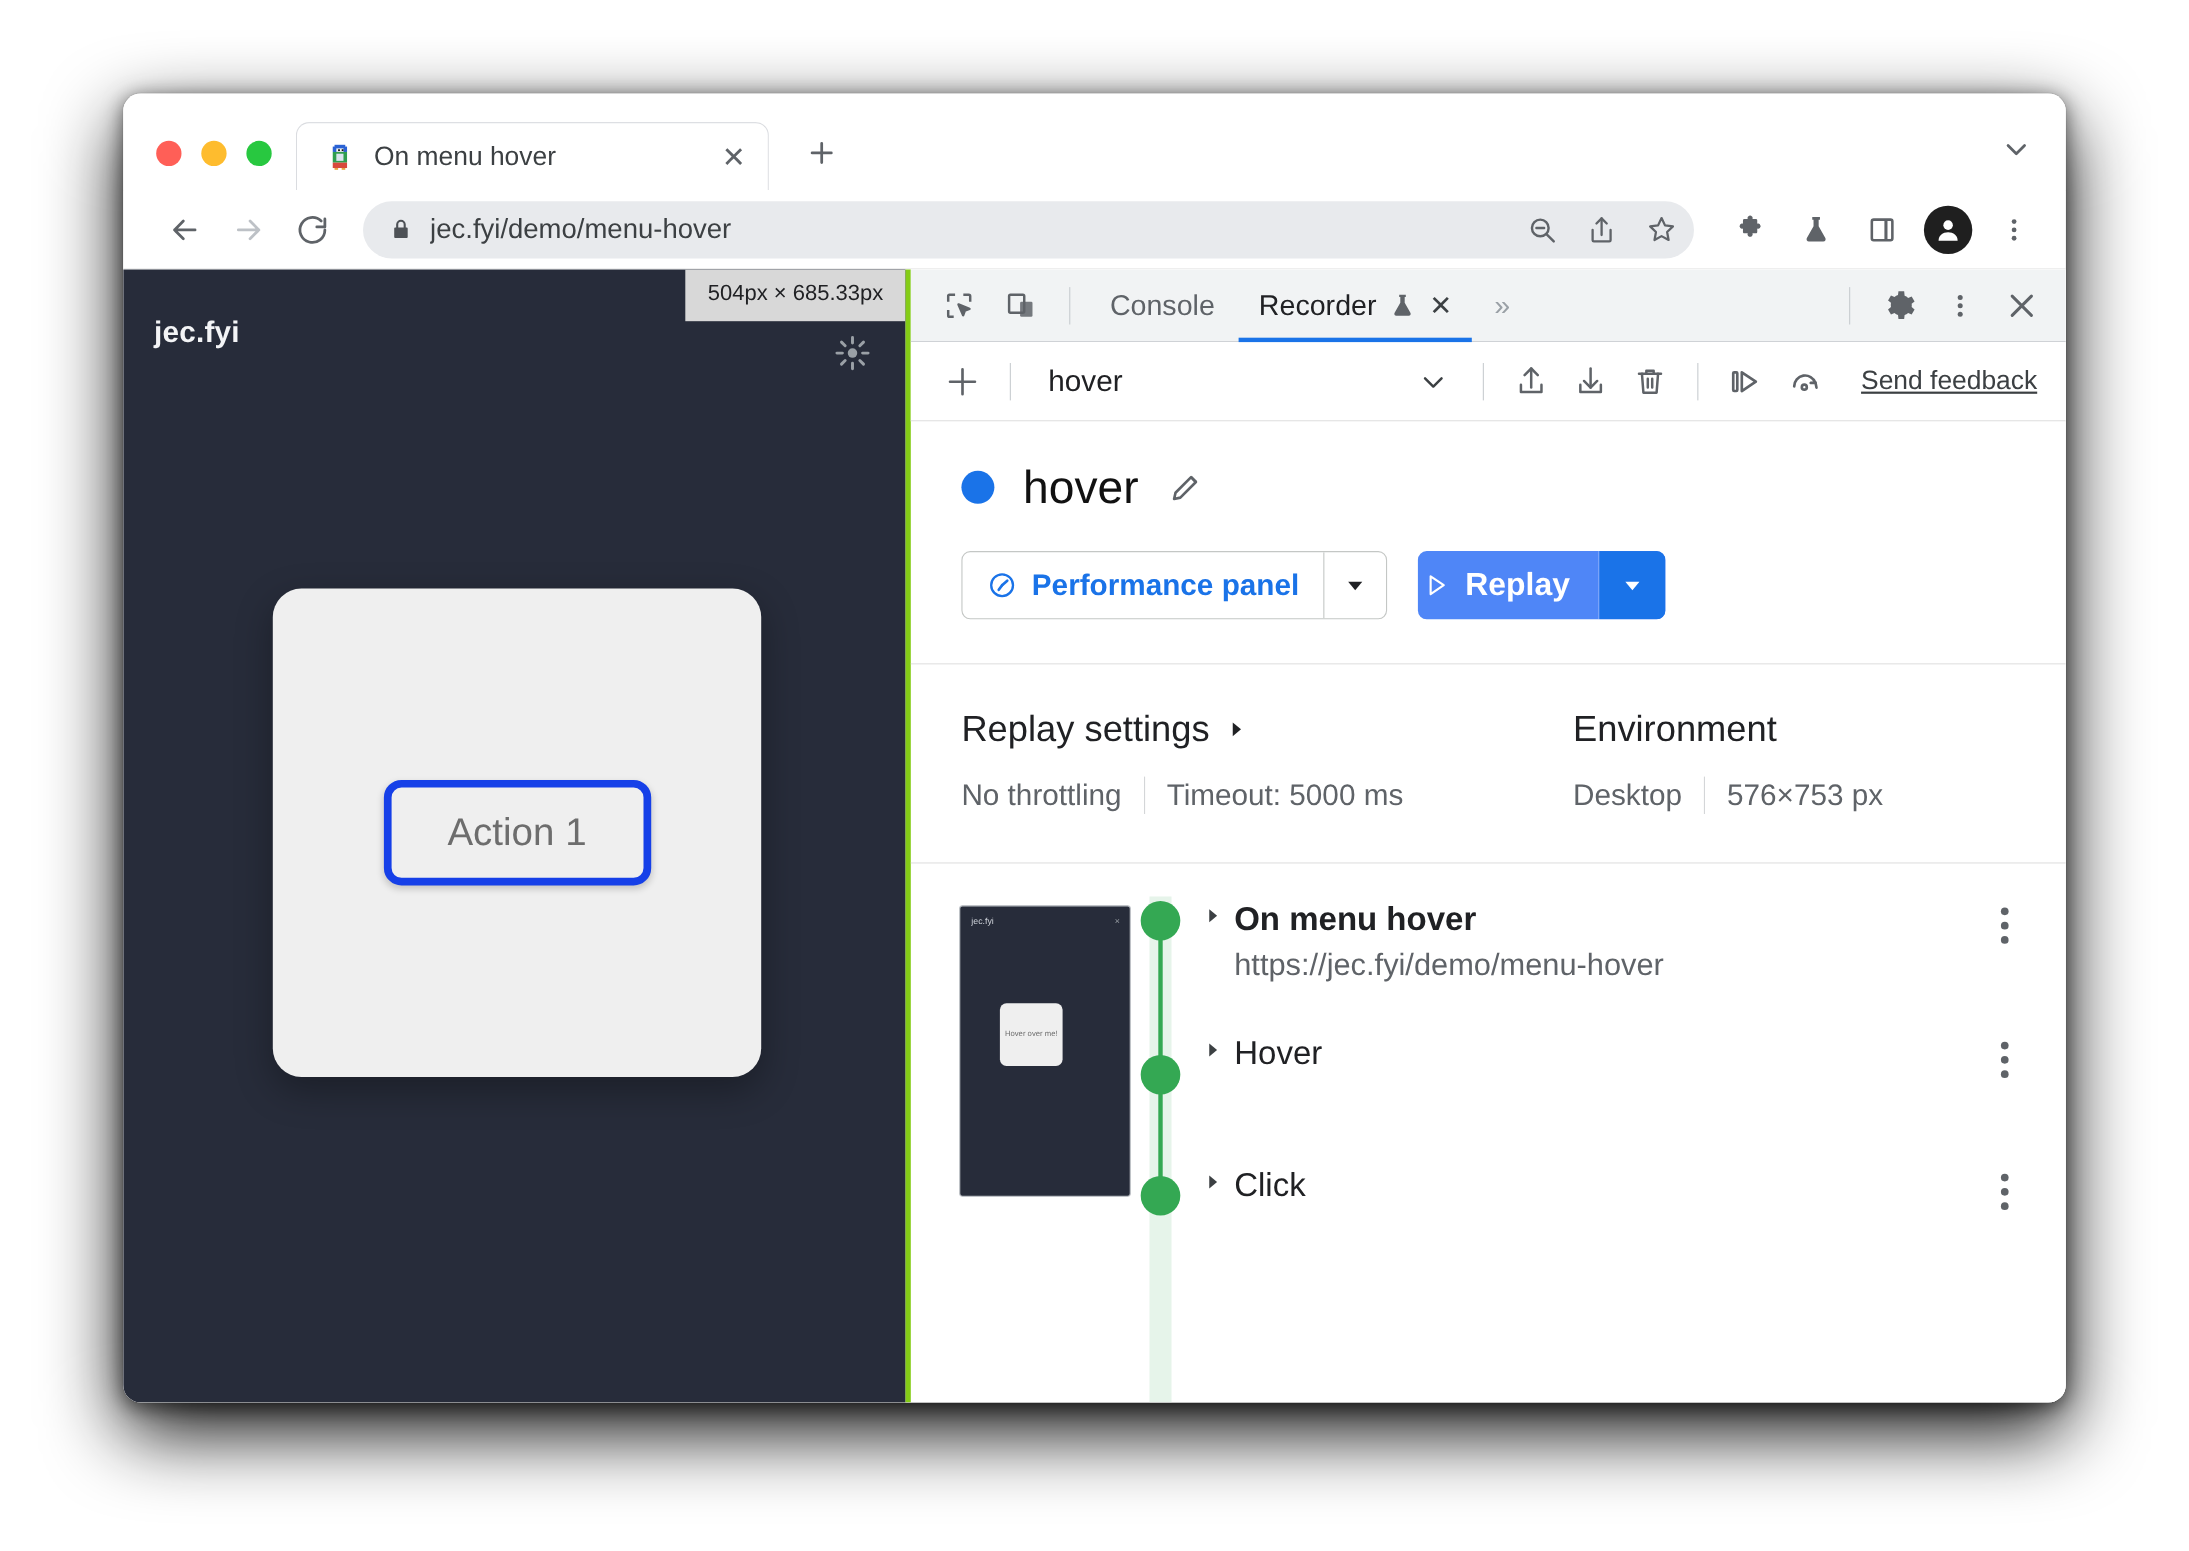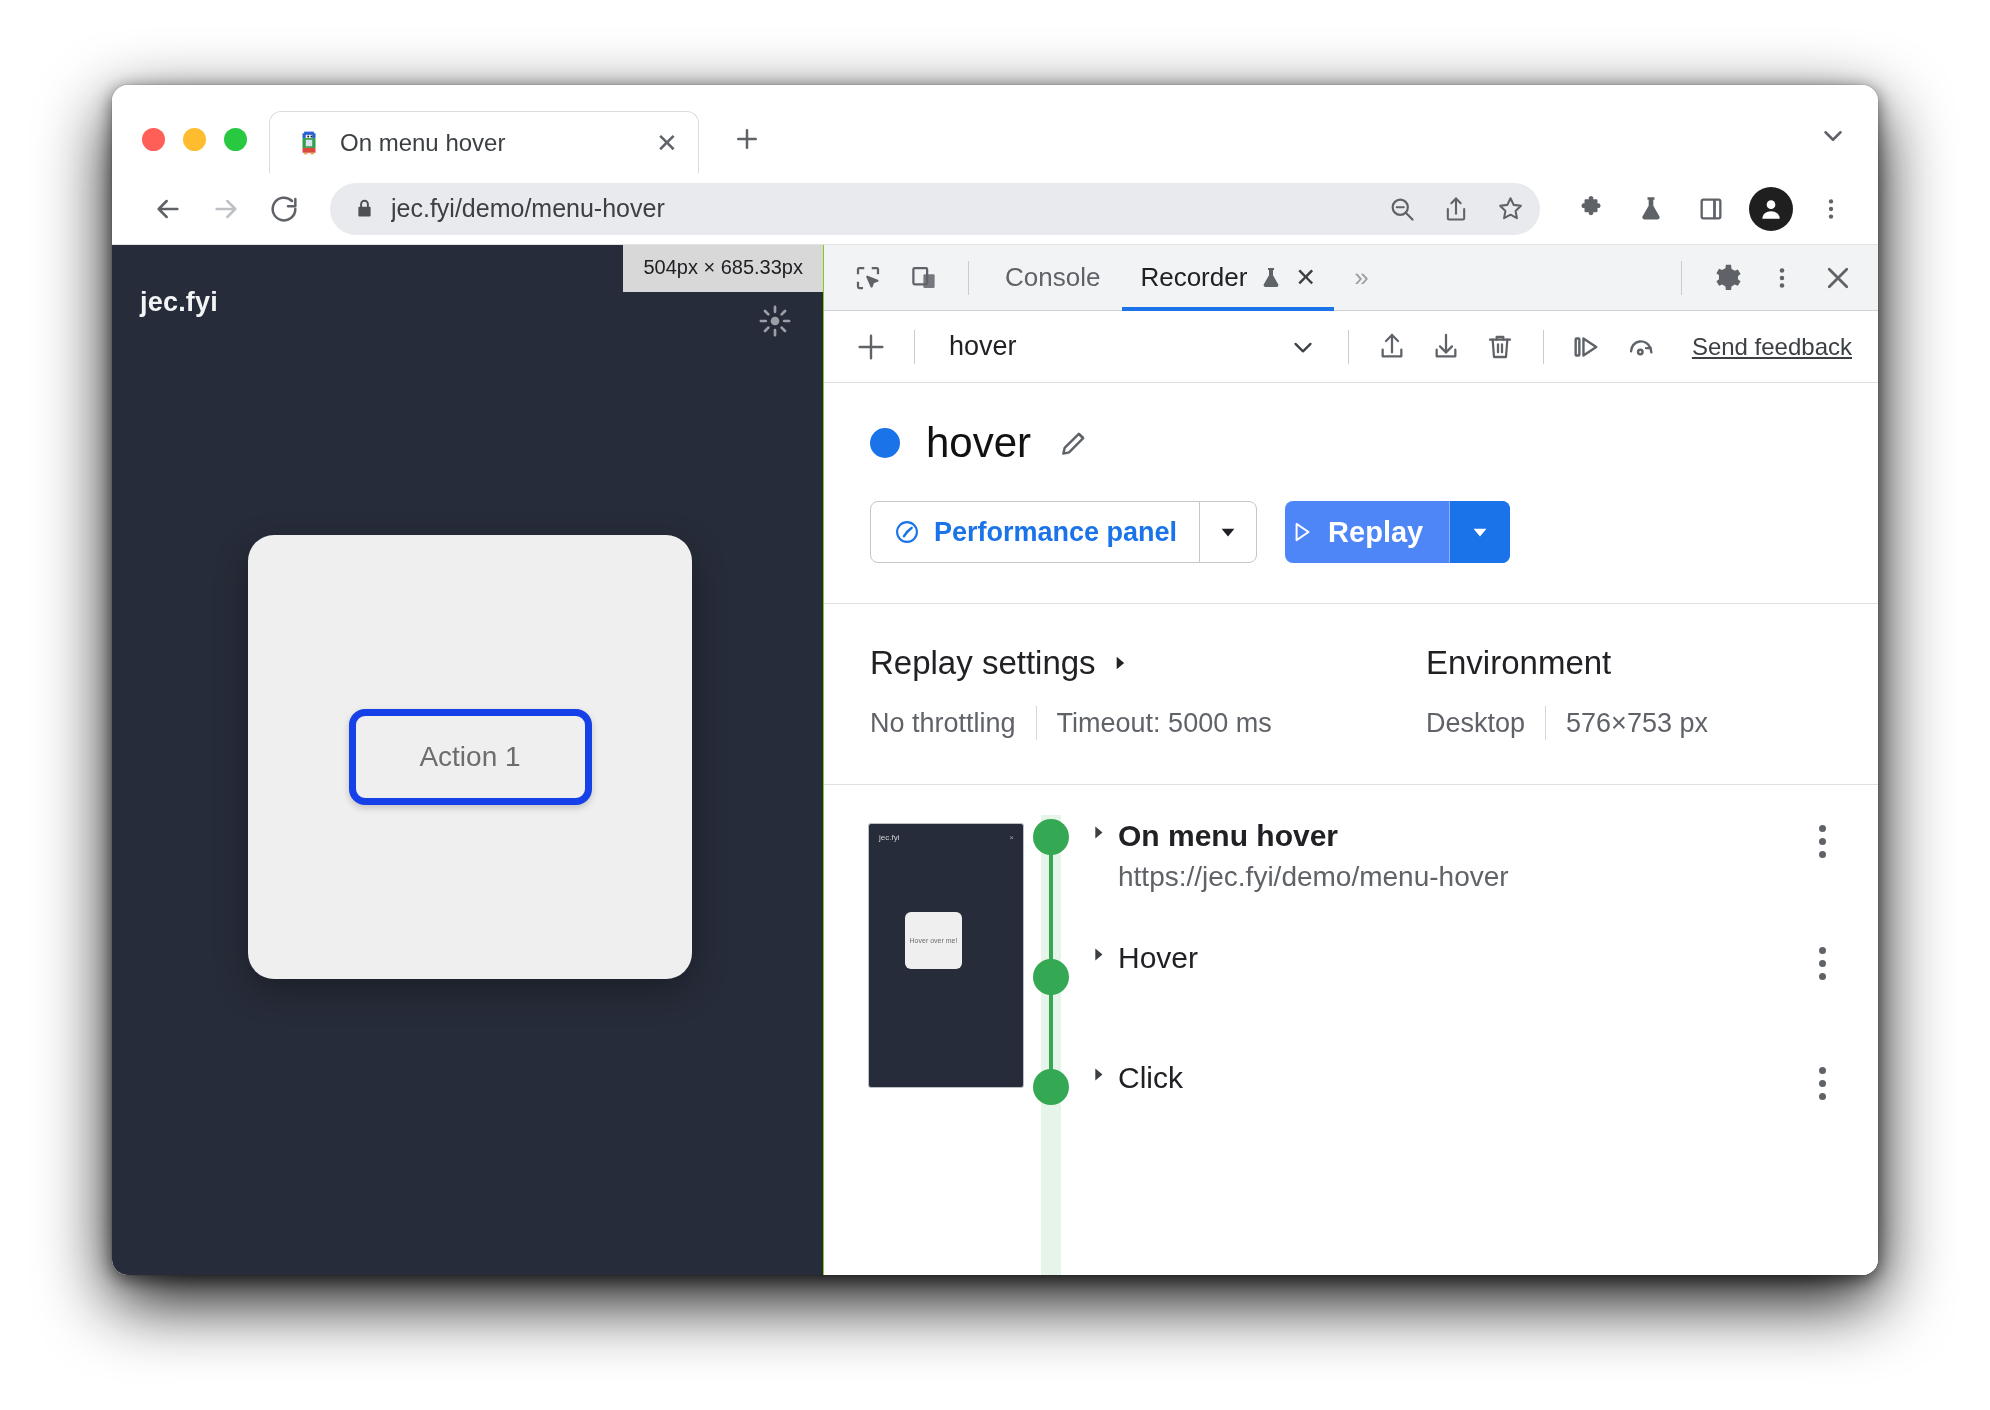--- a/index.html
+++ b/index.html
@@ -178,21 +178,21 @@
     border-radius: 26px;
     box-shadow: 0 12px 34px rgba(0,0,0,0.30);
     display: flex; align-items: center; justify-content: center;
   }
   .action-btn {
     width: 243px; height: 96px;
     background: #efefef;
     border: 7px solid #1640e8;
     border-radius: 16px;
     display: flex; align-items: center; justify-content: center;
-    font-size: 28px;
+    font-size: 35px;
     color: #6d6d6d;
     box-shadow: 0 3px 7px rgba(0,0,0,0.18);
   }
   .dim-tooltip {
     position: absolute;
     right: 0px; top: 0px;
     background: #d8d8d8;
     color: #202124;
     font-size: 20px;
     padding: 11px 20px 13px 20px;
@@ -205,21 +205,21 @@
     width: 40px; height: 40px;
     z-index: 4;
     color: #9aa0a6;
   }
 
   
   .devtools {
     flex: 1;
     background: #ffffff;
     display: flex; flex-direction: column;
-    border-left: 1px solid #84cc16;
+    border-left: 5px solid #84cc16;
     min-width: 0;
   }
   .dt-tabbar {
     height: 66px;
     background: #f1f3f4;
     border-bottom: 1px solid #cfd2d6;
     display: flex; align-items: center;
     padding: 0 14px 0 18px;
     gap: 4px;
   }

